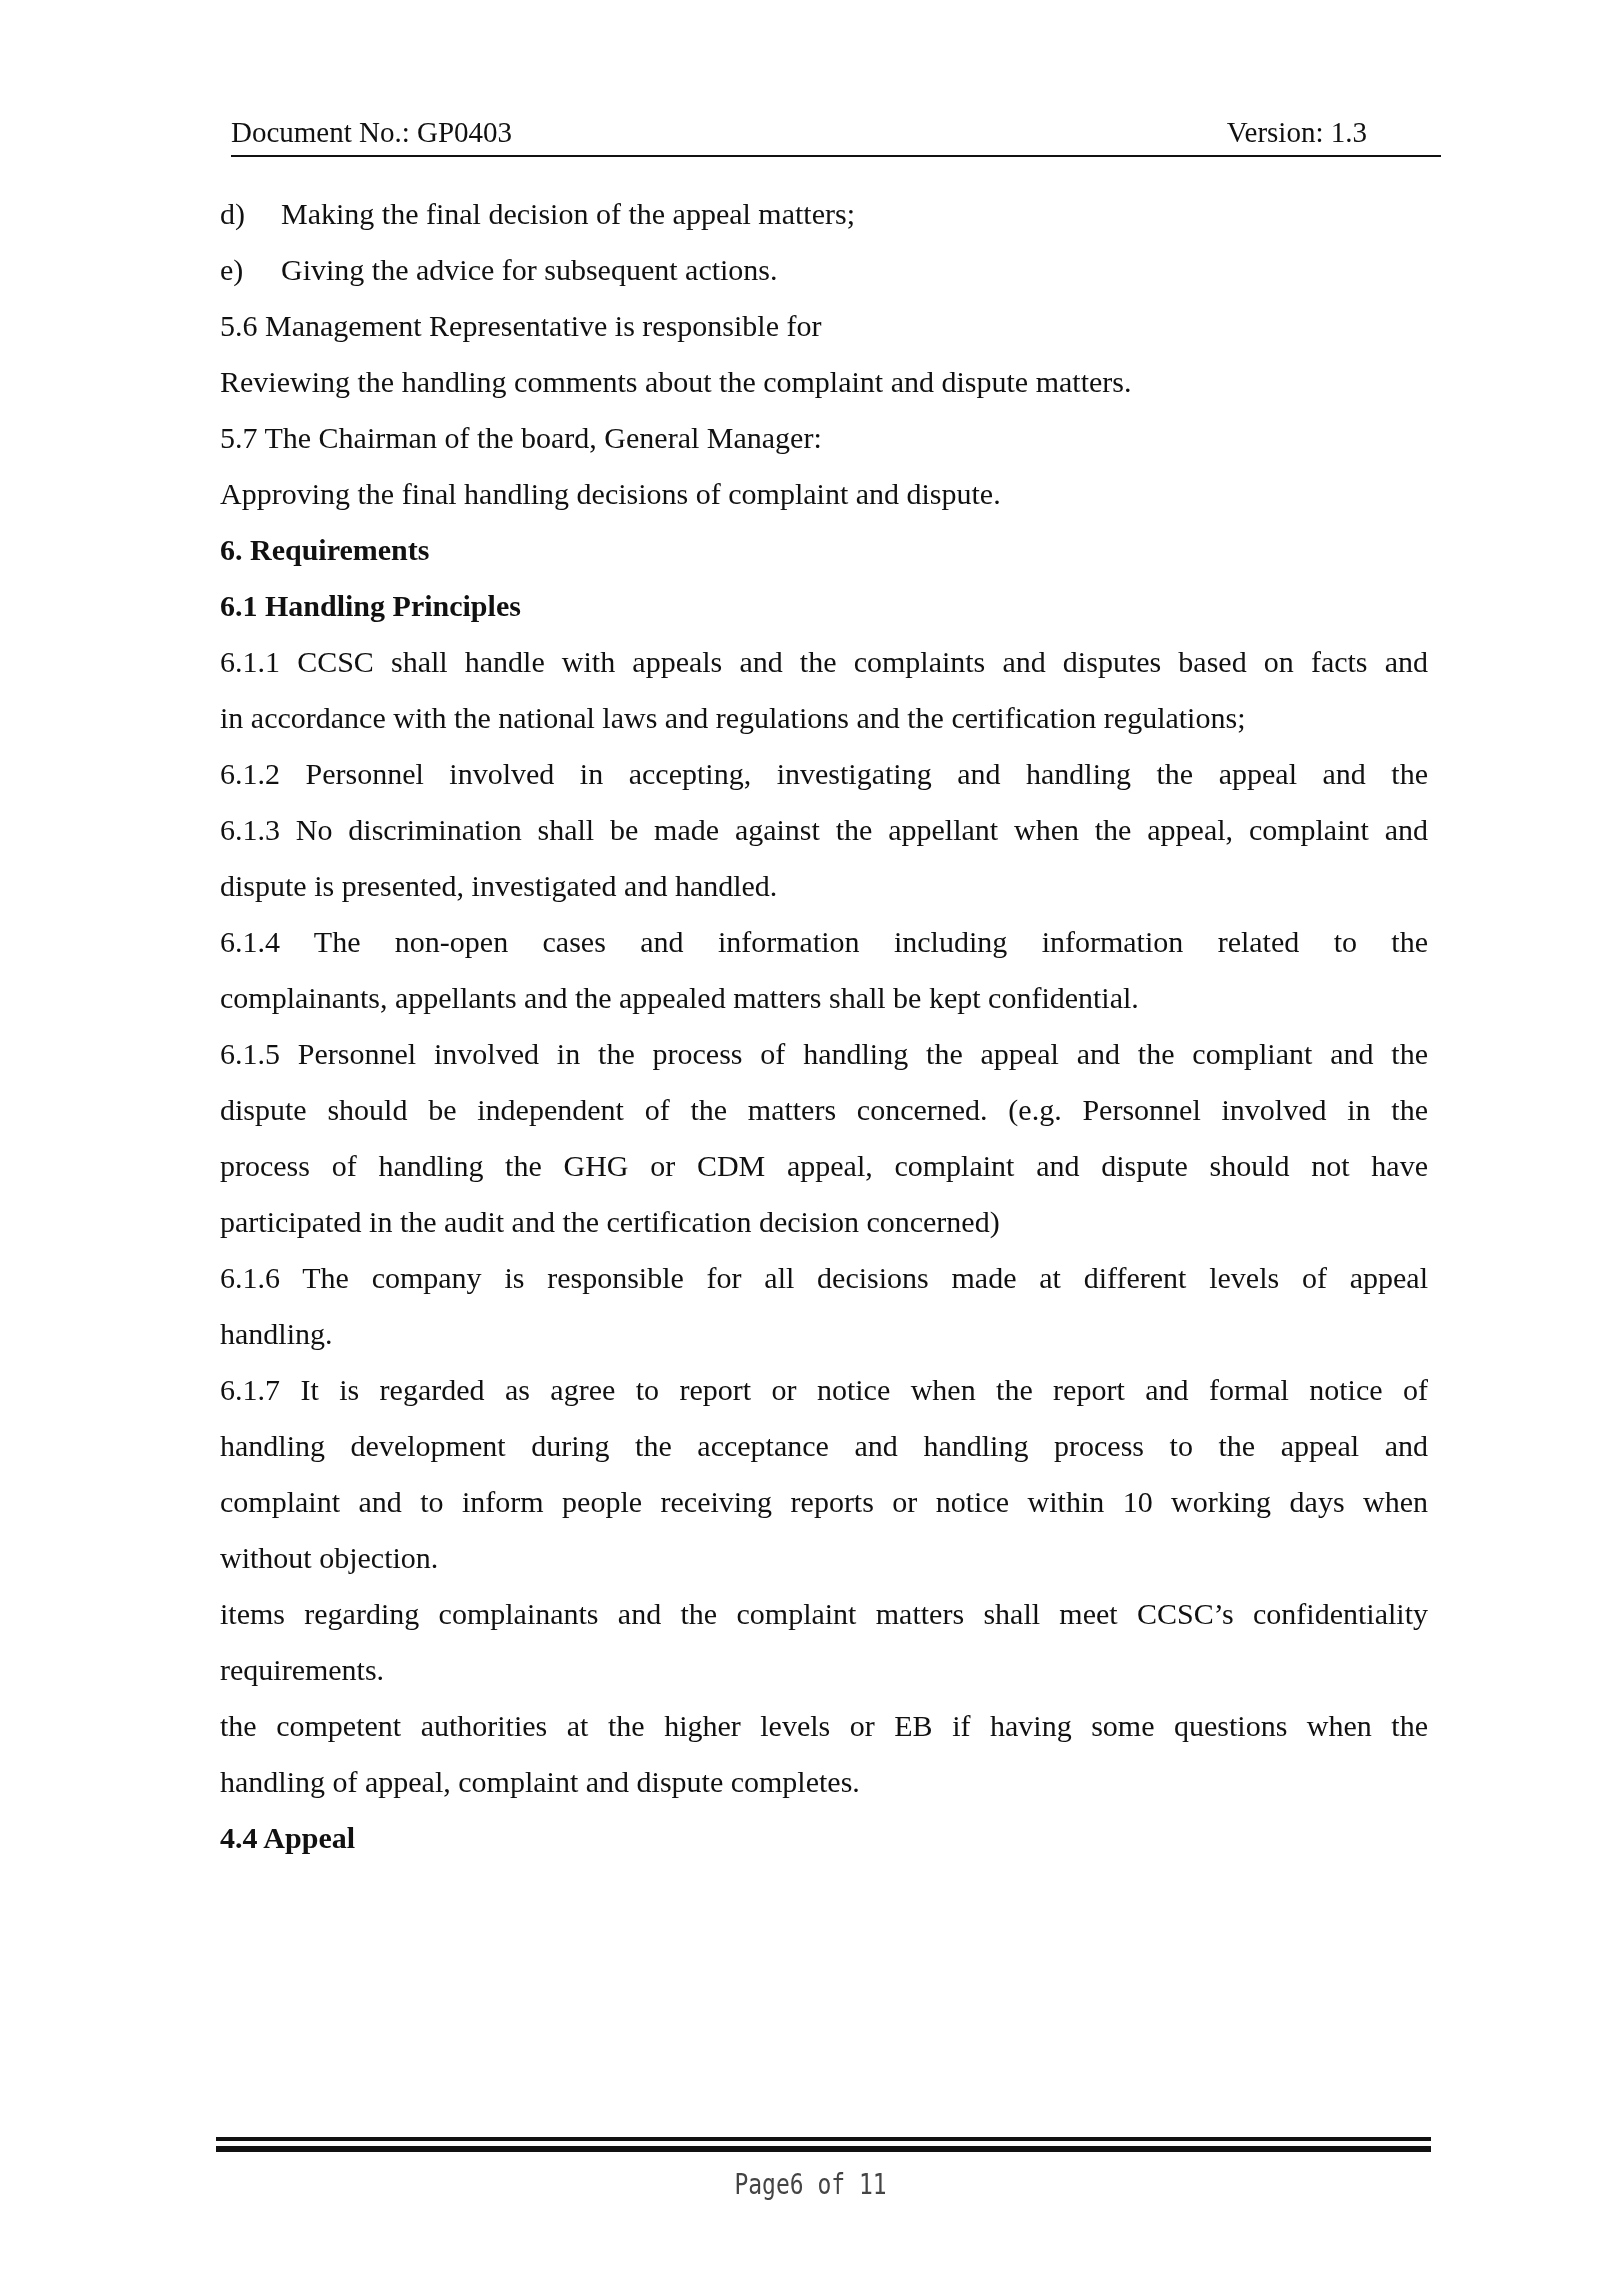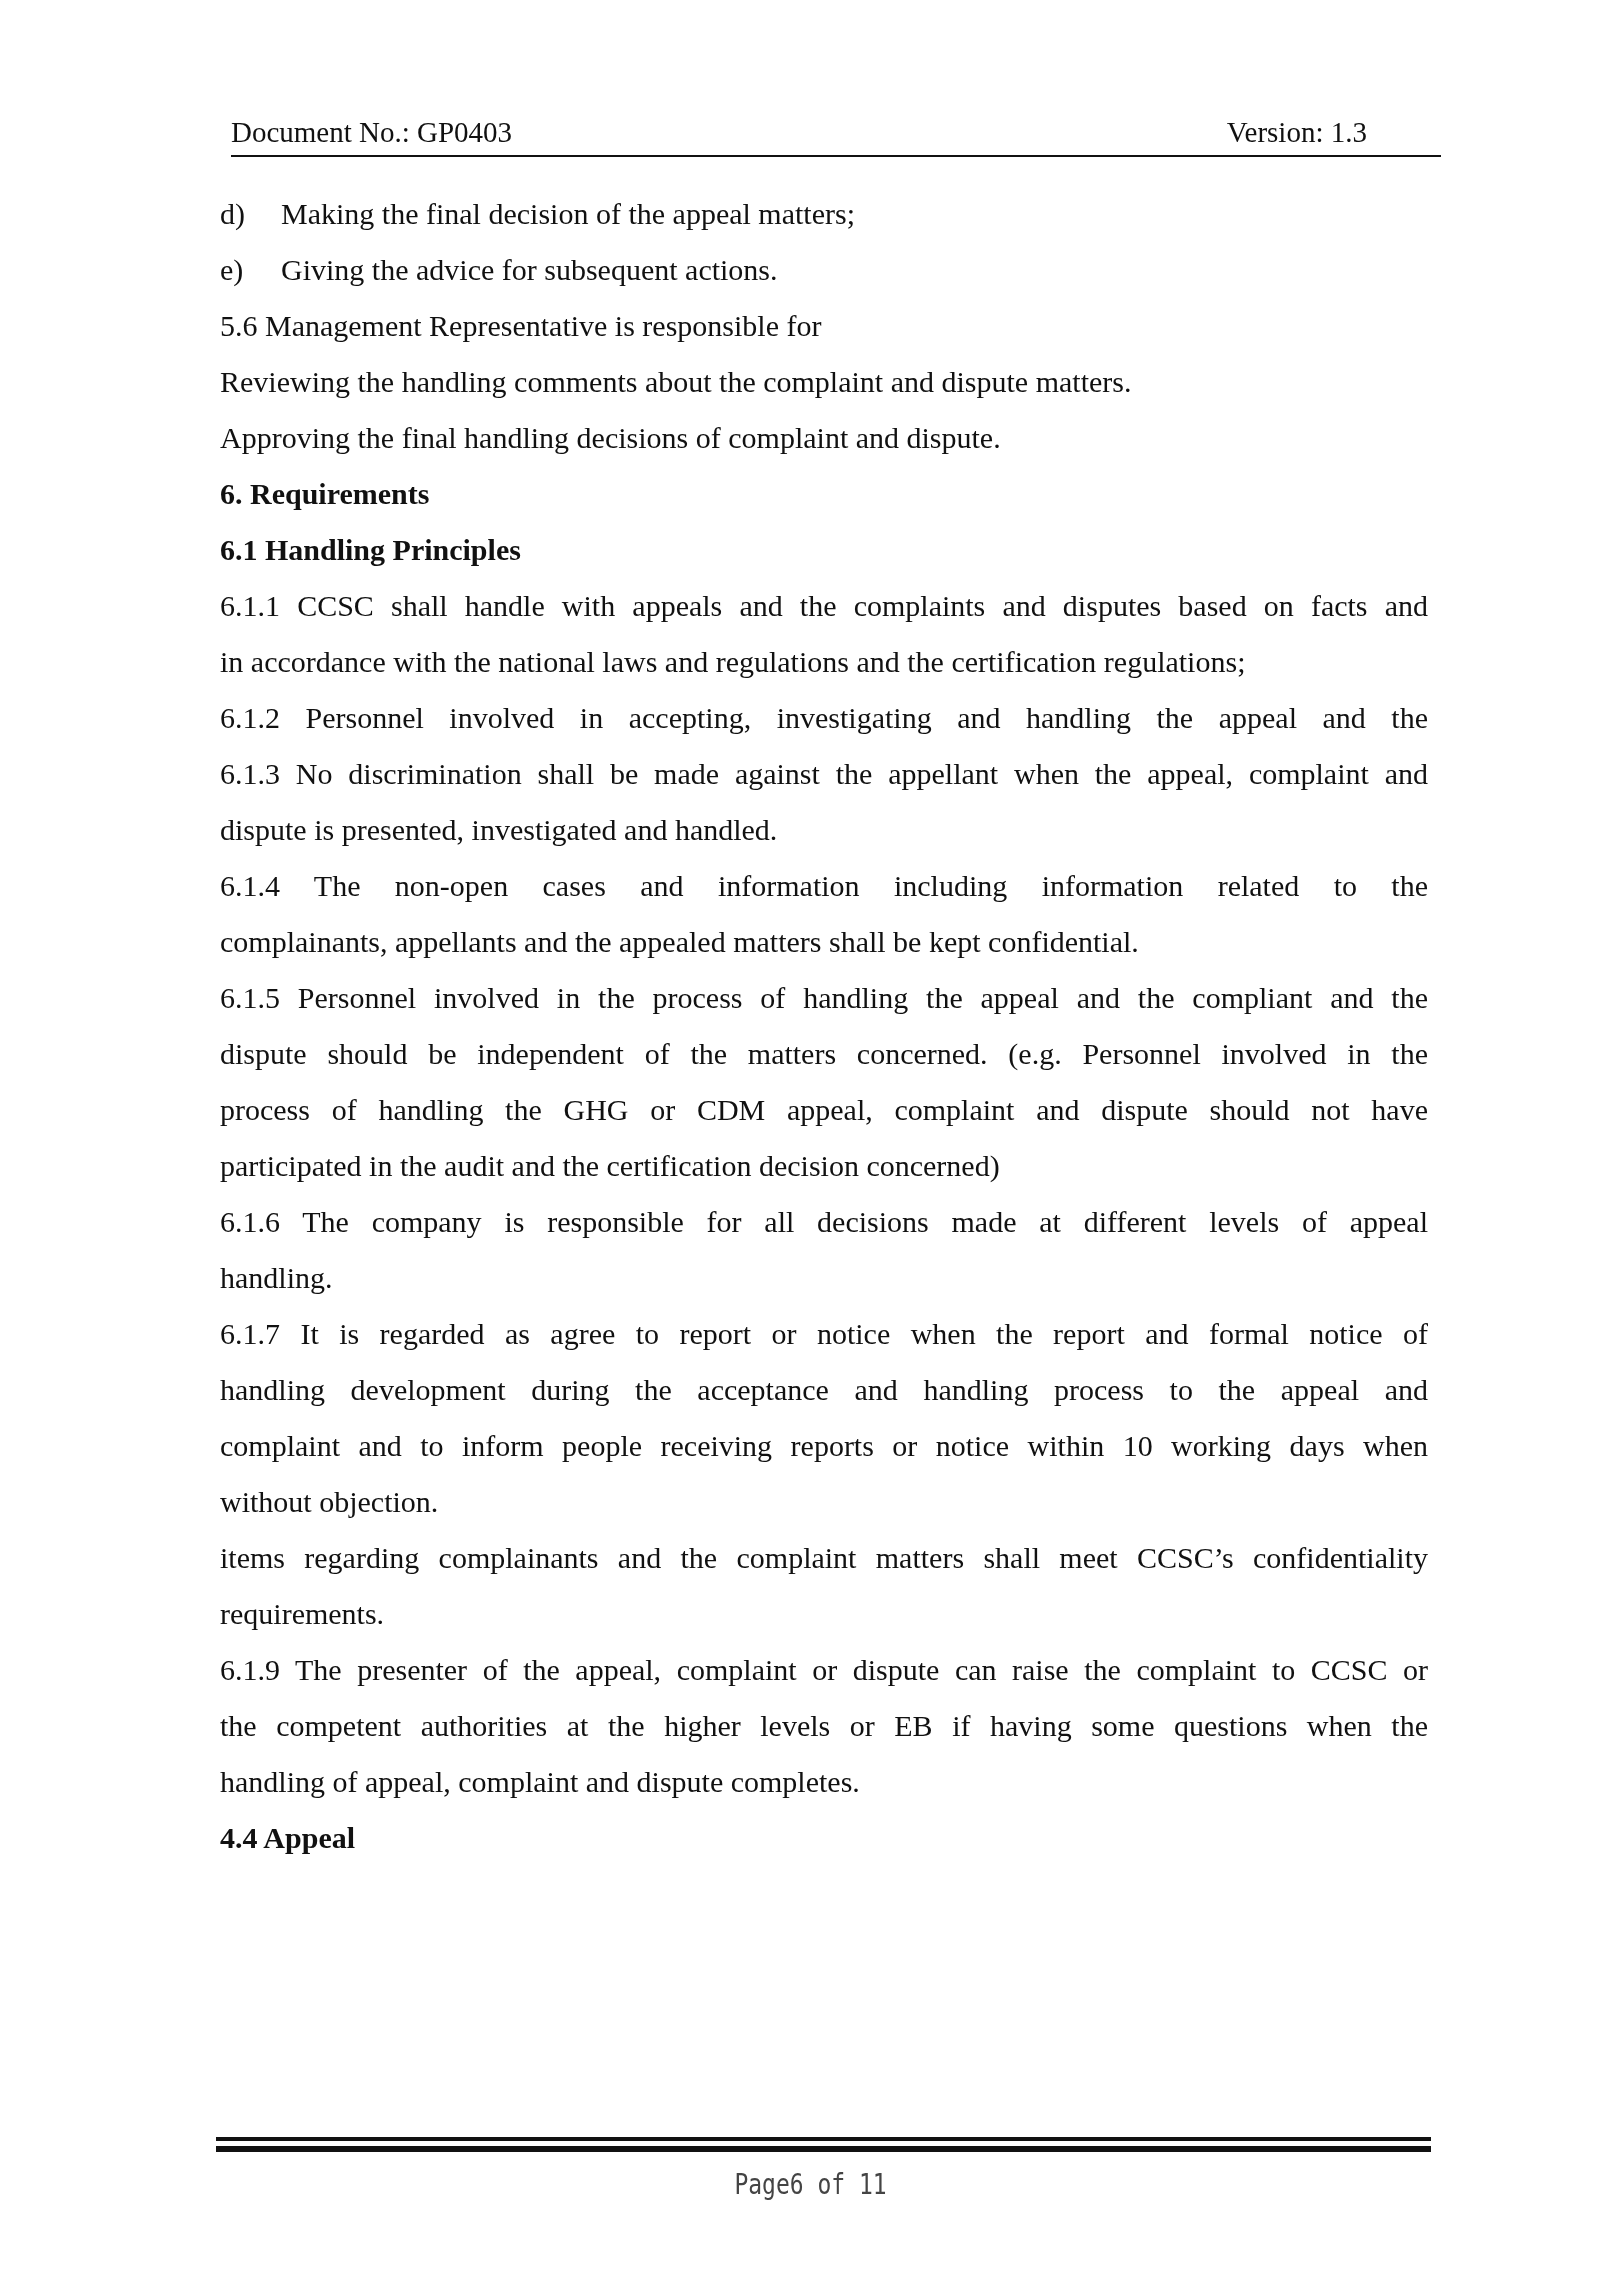--- a/index.html
+++ b/index.html
@@ -26,20 +26,21 @@
 <div class="header">
   <span class="left">Document No.:  GP0403</span>
   <span class="right">Version:  1.3</span>
 </div>
 
 <div class="body" id="body">
     <div class="line item"><span class="lbl">d)</span><span>Making the final decision of the appeal matters;</span></div>
     <div class="line item"><span class="lbl">e)</span><span>Giving the advice for subsequent actions.</span></div>
     <div class="line">5.6 Management Representative is responsible for</div>
     <div class="line">Reviewing the handling comments about the complaint and dispute matters.</div>
+    <div class="line">5.7 The Chairman of the board, General Manager:</div>
     <div class="line">Approving the final handling decisions of complaint and dispute.</div>
     <div class="line bold">6. Requirements</div>
     <div class="line bold">6.1 Handling Principles</div>
     <div class="line just">6.1.1 CCSC shall handle with appeals and the complaints and disputes based on facts and</div>
     <div class="line">in accordance with the national laws and regulations and the certification regulations;</div>
     <div class="line just">6.1.2 Personnel involved in accepting, investigating and handling the appeal and the</div>
     <div class="line just">6.1.3 No discrimination shall be made against the appellant when the appeal, complaint and</div>
     <div class="line">dispute is presented, investigated and handled.</div>
     <div class="line just">6.1.4 The non-open cases and information including information related to the</div>
     <div class="line">complainants, appellants and the appealed matters shall be kept confidential.</div>
@@ -48,21 +49,20 @@
     <div class="line just">process of handling the GHG or CDM appeal, complaint and dispute should not have</div>
     <div class="line">participated in the audit and the certification decision concerned)</div>
     <div class="line just">6.1.6 The company is responsible for all decisions made at different levels of appeal</div>
     <div class="line">handling.</div>
     <div class="line just">6.1.7 It is regarded as agree to report or notice when the report and formal notice of</div>
     <div class="line just">handling development during the acceptance and handling process to the appeal and</div>
     <div class="line just">complaint and to inform people receiving reports or notice within 10 working days when</div>
     <div class="line">without objection.</div>
     <div class="line just">items regarding complainants and the complaint matters shall meet CCSC’s confidentiality</div>
     <div class="line">requirements.</div>
-    <div class="line just">6.1.9 The presenter of the appeal, complaint or dispute can raise the complaint to CCSC or</div>
     <div class="line just">the competent authorities at the higher levels or EB if having some questions when the</div>
     <div class="line">handling of appeal, complaint and dispute completes.</div>
     <div class="line bold">4.4 Appeal</div>
   </div>
 
 <div class="footer-rule1"></div>
 <div class="footer-rule2"></div>
 <div class="page-no">Page6 of 11</div>
 
 

